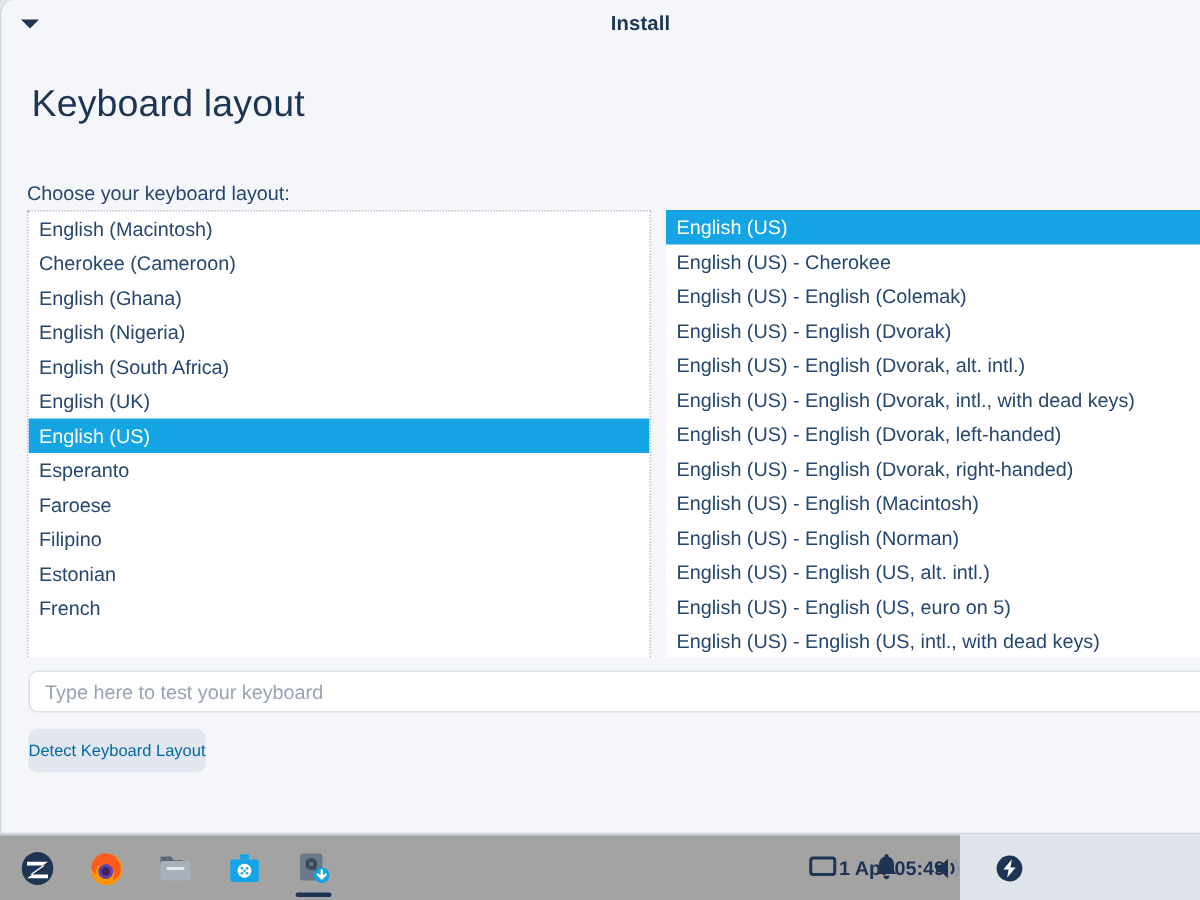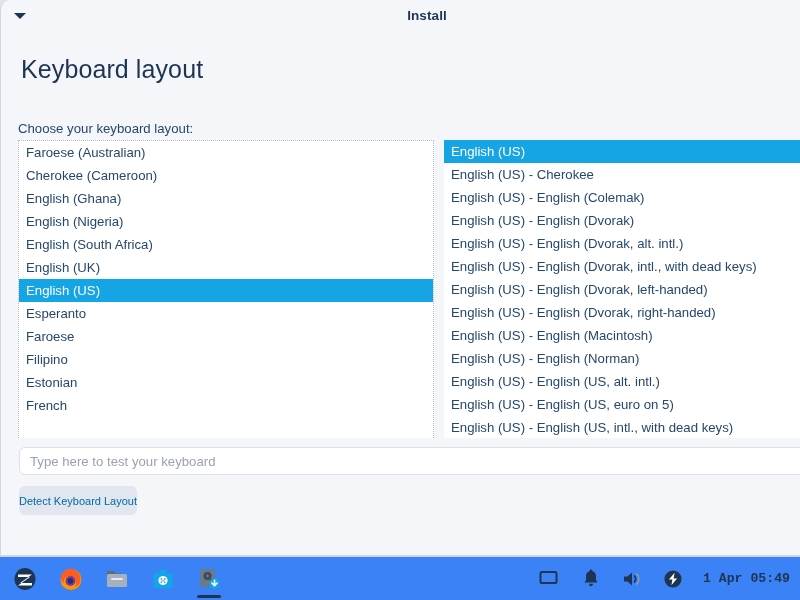--- a/index.html
+++ b/index.html
@@ -179,26 +179,25 @@
   }
   #btn-quit  { left: 563px; width: 82px; }
   #btn-back  { left: 653px; width: 102px; }
   #btn-cont  { left: 747px; width: 100px; }
 
   
   #taskbar {
     position: absolute;
     left: 0;
     bottom: 0;
-    width: 800px;
+    width: 640px;
     height: 44px;
-    background: #3b82f6;
+    background: #a3a3a3;
     border-top: 1px solid #ccd2dc;
     box-sizing: border-box;
-    font-family: Liberation Mono, monospace;
   }
 
   .tb-item {
     position: absolute;
     top: 0;
     width: 46px;
     height: 43px;
     display: flex;
     align-items: center;
     justify-content: center;
@@ -248,21 +247,21 @@
     <div id="titlebar">
       <div id="menu-chevron"></div>
       <div class="title">Install</div>
     </div>
 
     <div id="page-title">Keyboard layout</div>
 
     <div id="choose-label">Choose your keyboard layout:</div>
 
     <div id="list-left" class="listpane">
-        <div class="list-row">Faroese (Australian)</div>
+        <div class="list-row">English (Macintosh)</div>
         <div class="list-row">Cherokee (Cameroon)</div>
         <div class="list-row">English (Ghana)</div>
         <div class="list-row">English (Nigeria)</div>
         <div class="list-row">English (South Africa)</div>
         <div class="list-row">English (UK)</div>
         <div class="list-row selected">English (US)</div>
         <div class="list-row">Esperanto</div>
         <div class="list-row">Faroese</div>
         <div class="list-row">Filipino</div>
         <div class="list-row">Estonian</div>

